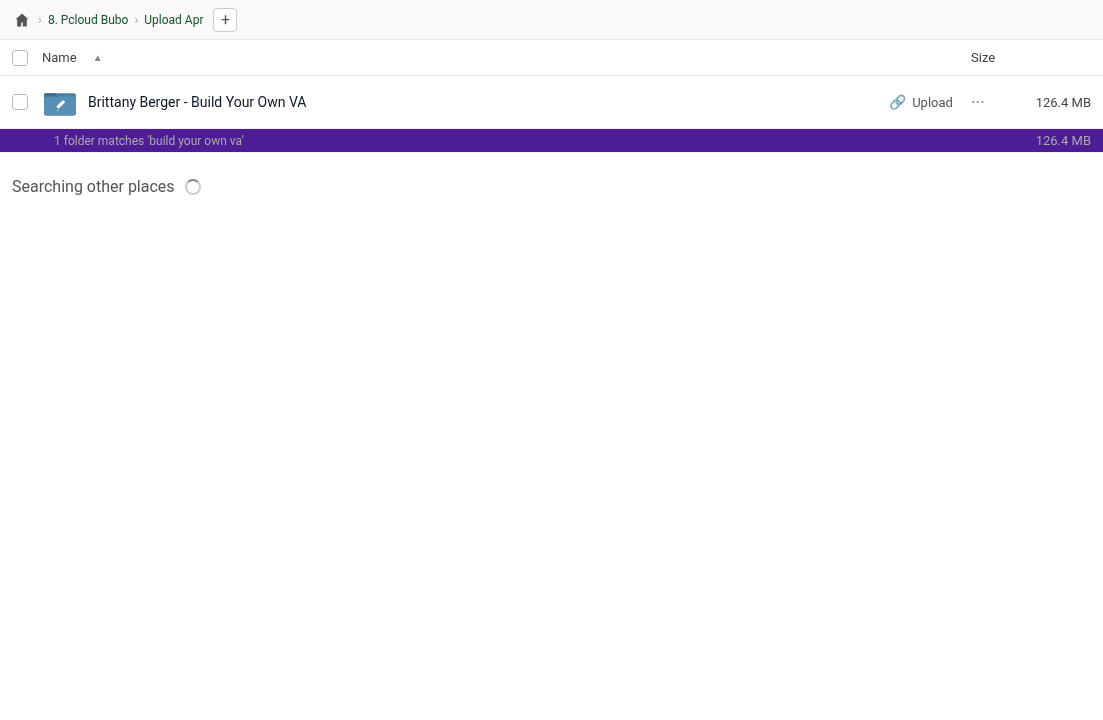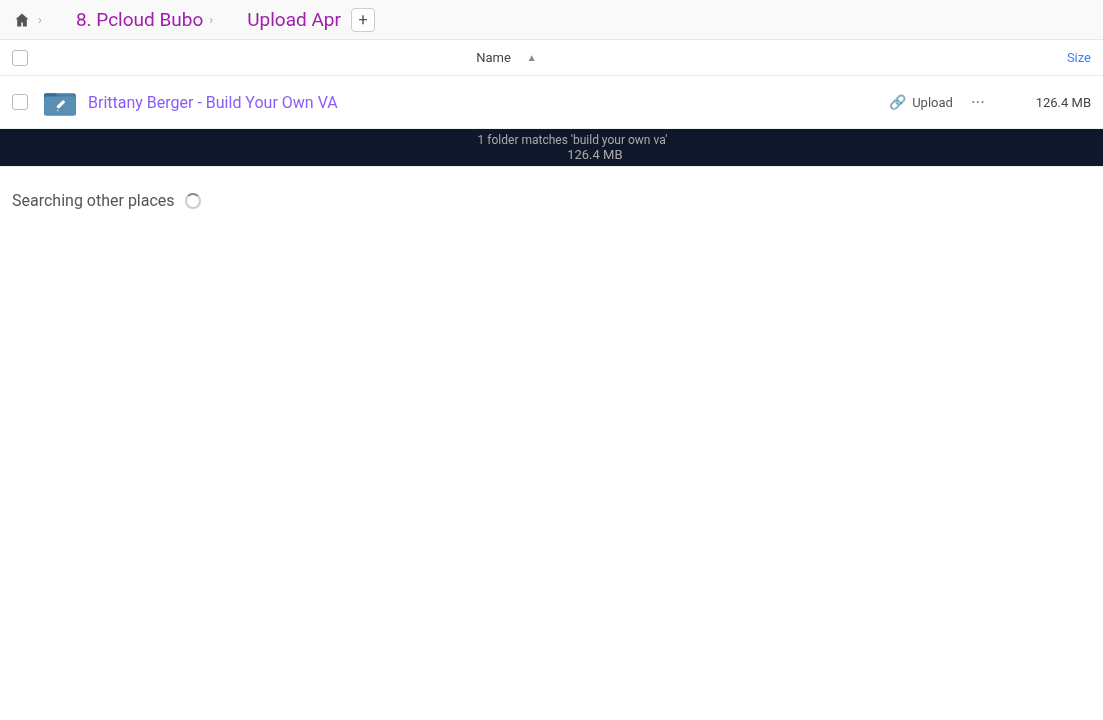--- a/index.html
+++ b/index.html
@@ -48,24 +48,23 @@
       fill: #555;
     }
 
     .breadcrumb-separator {
       color: #aaa;
       font-size: 13px;
       margin: 0 2px;
     }
 
     .breadcrumb-item {
-      font-size: 19px;
-      color: #a21caf;
-      cursor: pointer;
-      margin-left: 28px;
+      font-size: 12px;
+      color: #14532d;
+      cursor: pointer;
     }
 
     .breadcrumb-add {
       width: 24px;
       height: 24px;
       border: 1px solid #ccc;
       border-radius: 4px;
       background: #fff;
       display: flex;
       align-items: center;
@@ -101,33 +100,31 @@
     }
 
     .name-col {
       flex: 1;
       font-size: 13px;
       color: #444;
       display: flex;
       align-items: center;
       gap: 16px;
       cursor: pointer;
-      justify-content: center;
     }
 
     .sort-icon {
       font-size: 10px;
       color: #888;
     }
 
     .size-col {
       width: 120px;
-      text-align: right;
-      font-size: 13px;
-      color: #3b82f6;
+      font-size: 13px;
+      color: #404040;
     }
 
     
     .file-row {
       display: flex;
       align-items: center;
       padding: 8px 12px;
       border-bottom: 1px solid #f0f0f0;
       background: #fff;
       cursor: pointer;
@@ -158,22 +155,22 @@
       margin-right: 10px;
     }
 
     .folder-icon-svg {
       width: 32px;
       height: 32px;
     }
 
     .file-name {
       flex: 1;
-      font-size: 16px;
-      color: #8b5cf6;
+      font-size: 14px;
+      color: #0f172a;
     }
 
     .file-actions {
       display: flex;
       align-items: center;
       gap: 12px;
     }
 
     .shared-badge {
       display: flex;
@@ -201,22 +198,21 @@
       font-size: 13px;
       color: #444;
     }
 
     
     .match-row {
       display: flex;
       align-items: center;
       padding: 4px 12px 4px 54px;
       border-bottom: 1px solid #f0f0f0;
-      background: #0f172a;
-      flex-direction: column;
+      background: #4c1d95;
     }
 
     .match-text {
       flex: 1;
       font-size: 12px;
       color: #aaa;
     }
 
     .match-size {
       width: 100px;

